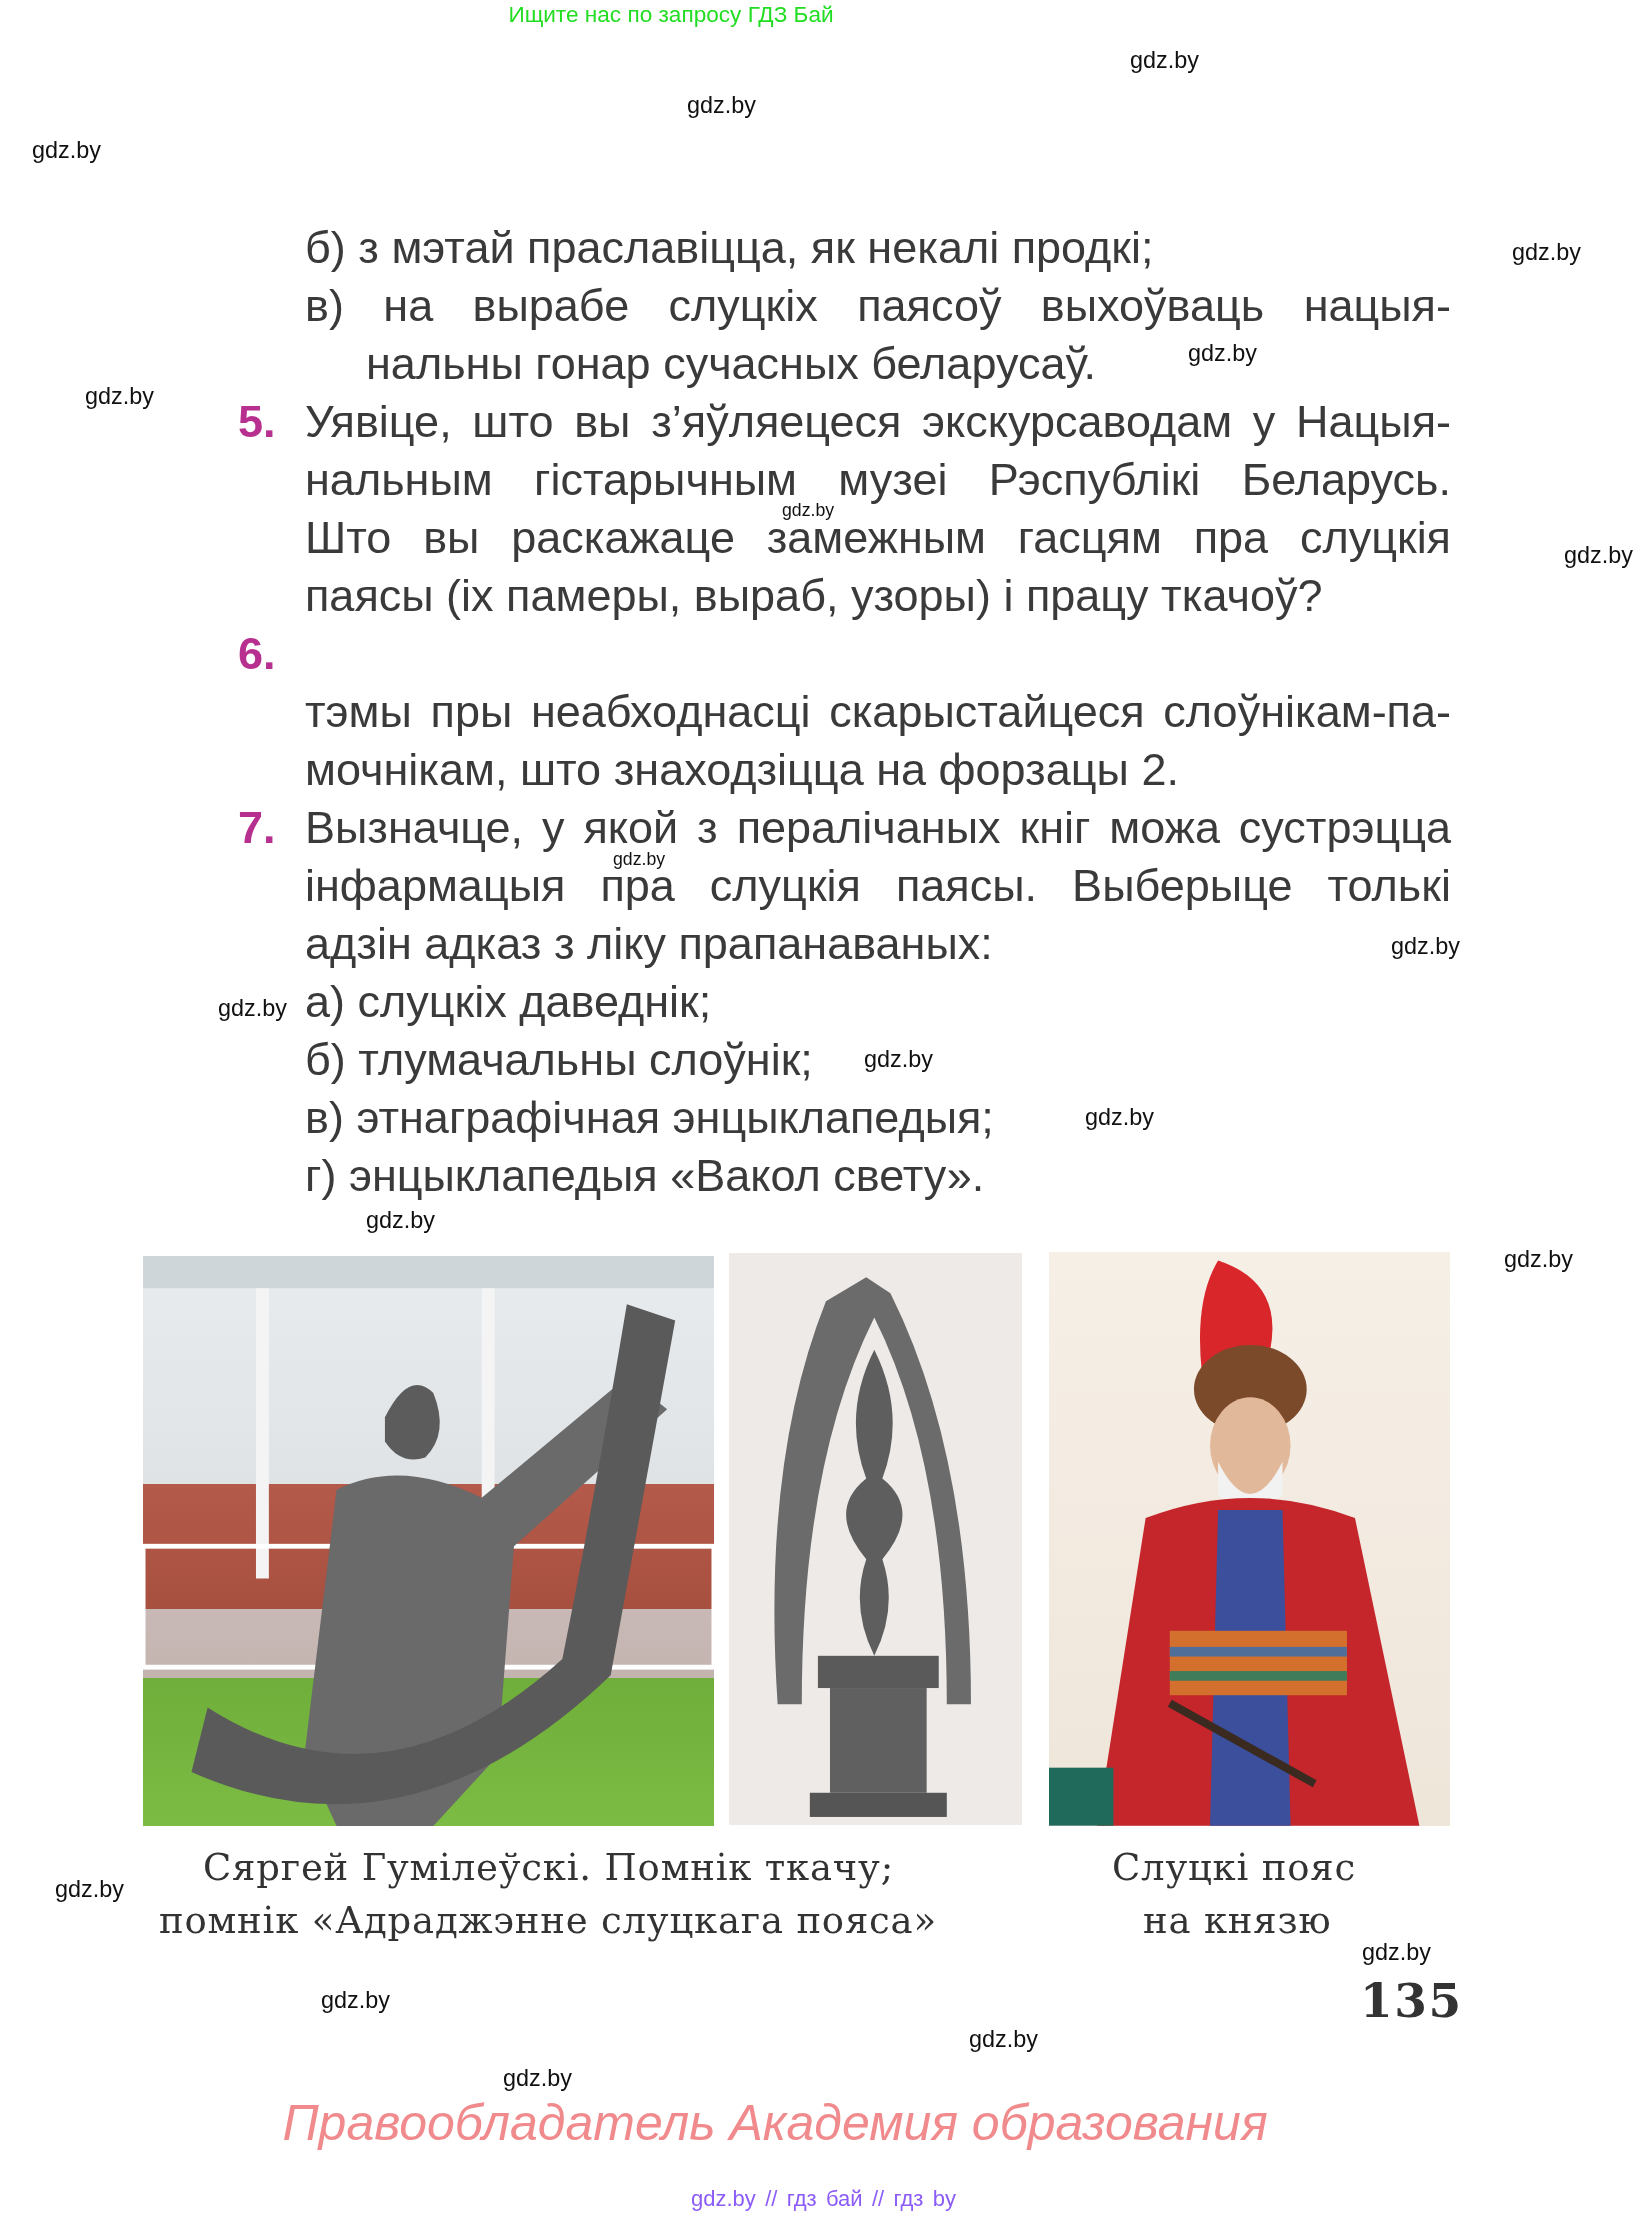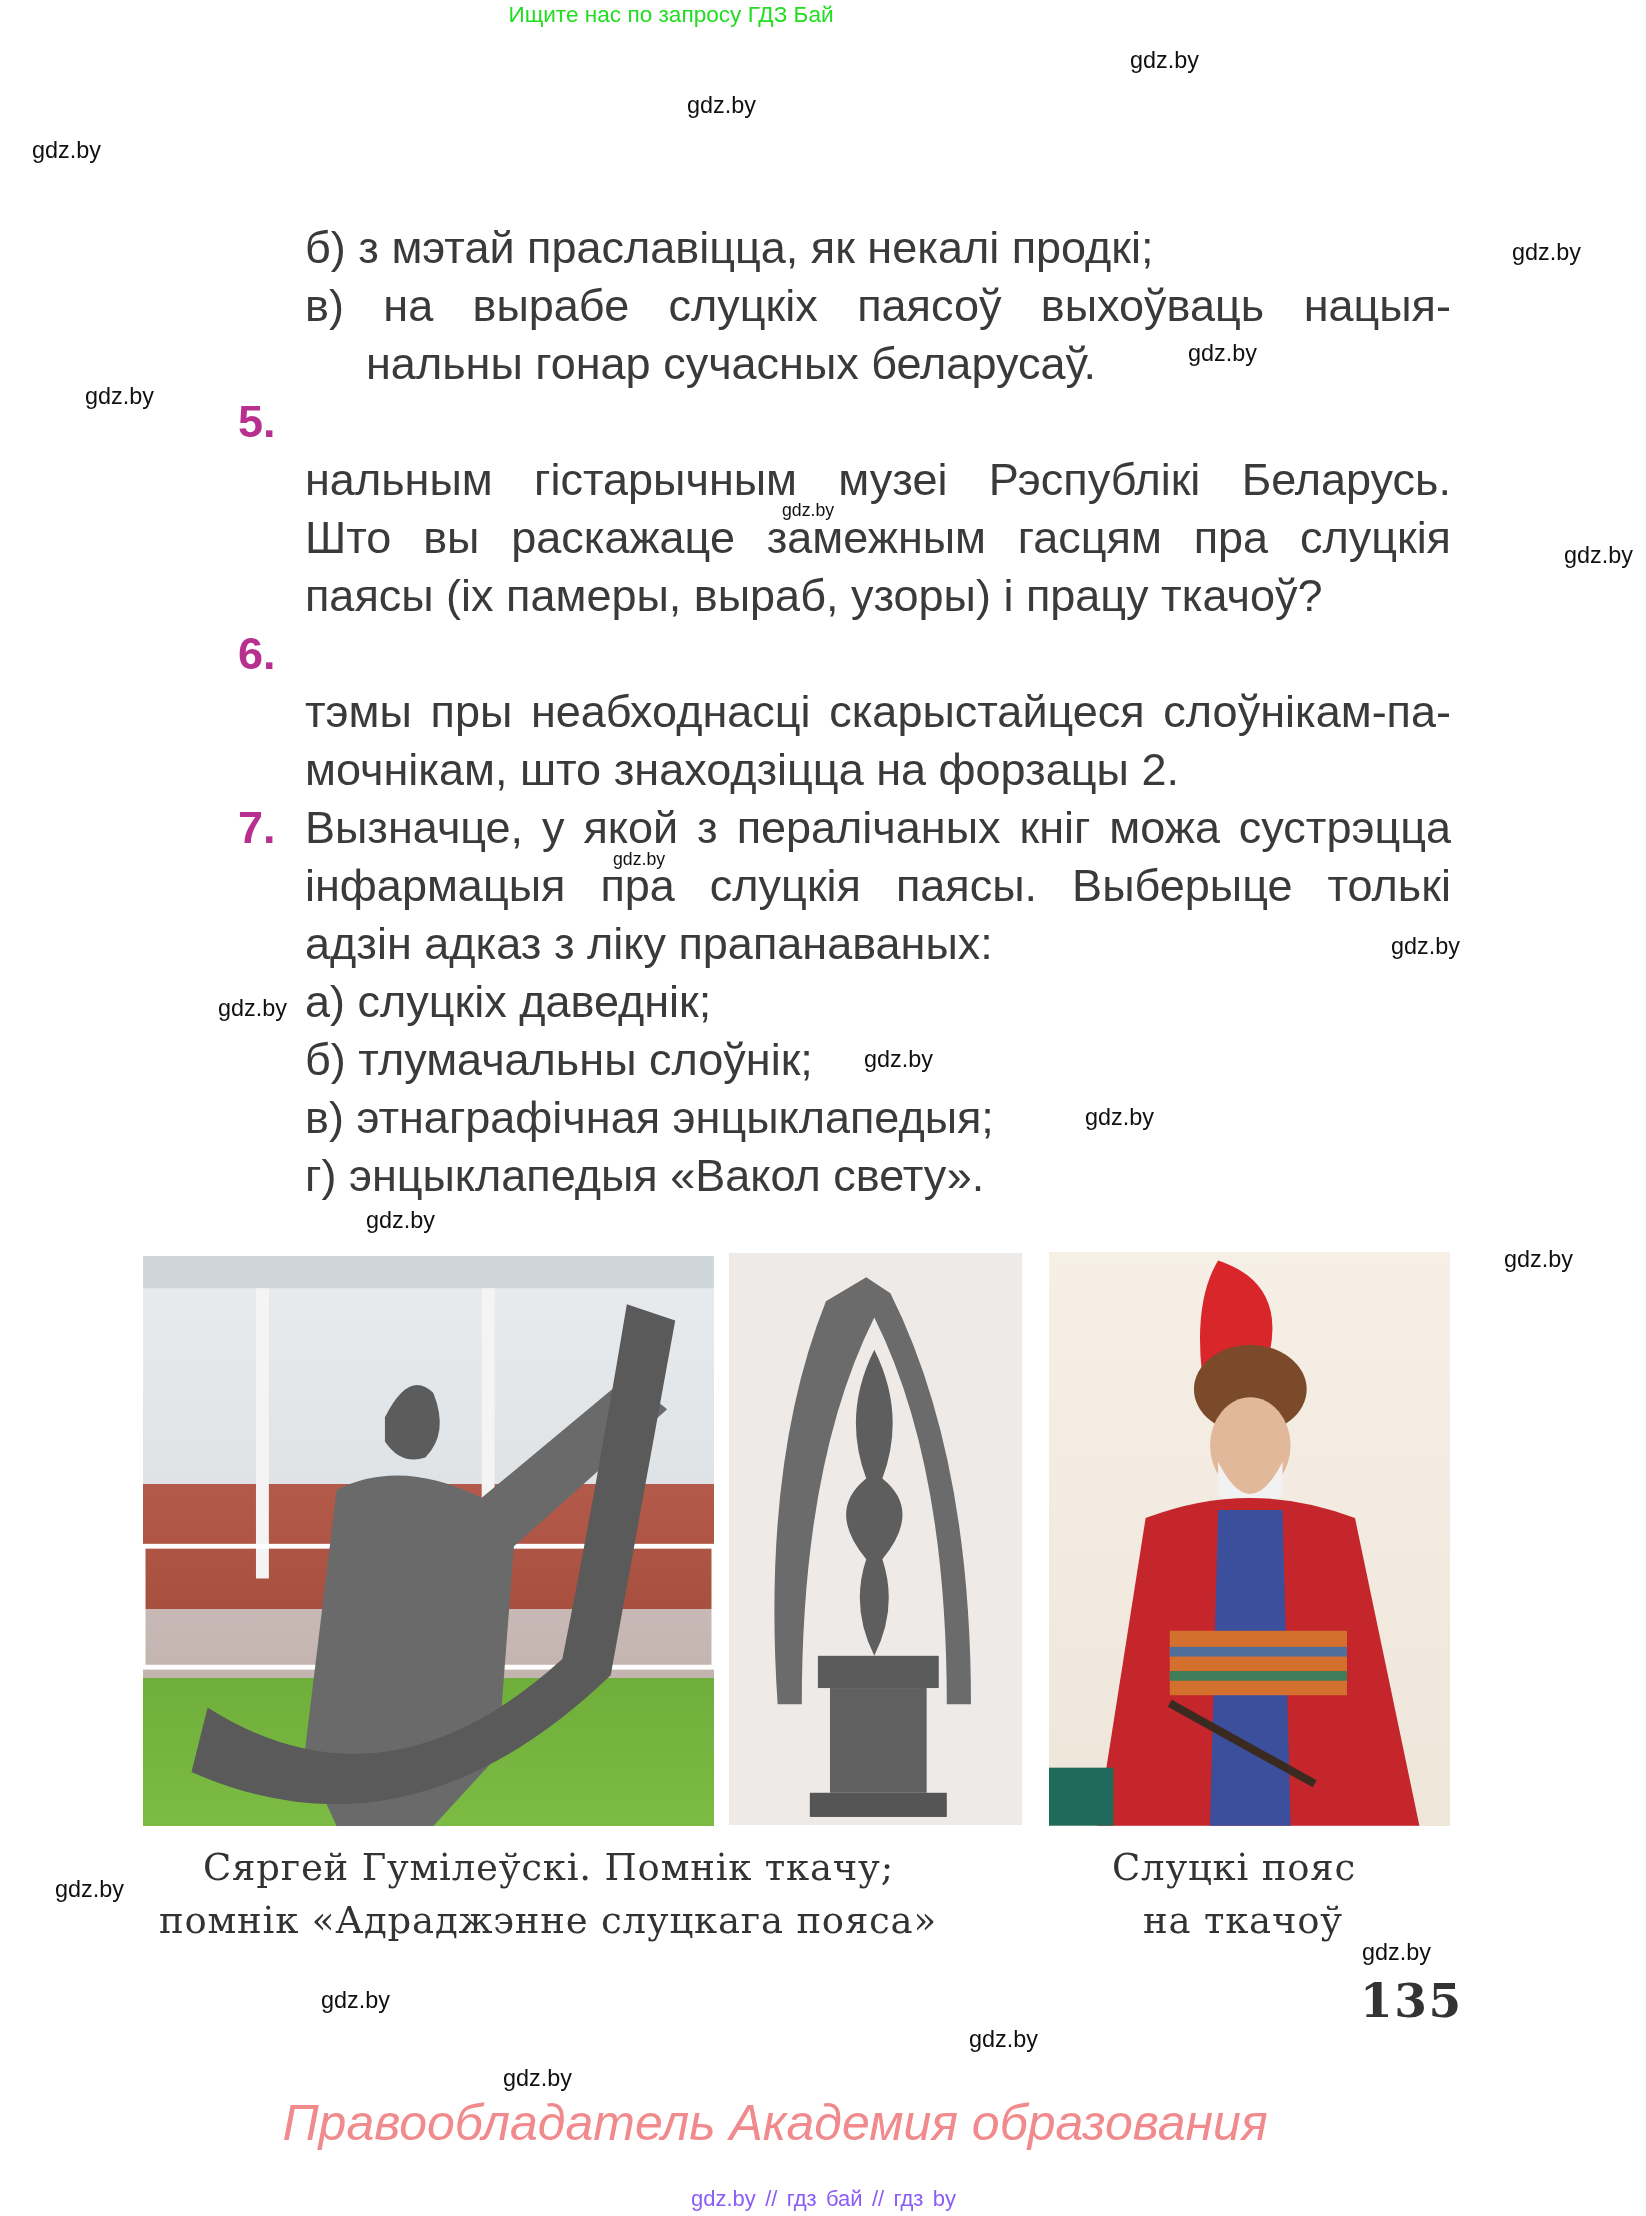--- a/index.html
+++ b/index.html
@@ -51,20 +51,21 @@
     <span>з мэтай праславіцца, як некалі продкі;</span>
   </div>
   <div class="line just" style="top:58px;">
     <span>в)</span>
     <span>на вырабе слуцкіх паясоў выхоўваць нацыя-</span>
   </div>
   <div class="line indent" style="top:116px;">нальны гонар сучасных беларусаў.</div>
 
   <div class="line just" style="top:174px;">
     <span class="num">5.</span>
+    <span>Уявіце, што вы з’яўляецеся экскурсаводам у Нацыя-</span>
   </div>
   <div class="line just" style="top:232px;">нальным гістарычным музеі Рэспублікі Беларусь.</div>
   <div class="line just" style="top:290px;">Што вы раскажаце замежным гасцям пра слуцкія</div>
   <div class="line" style="top:348px;">паясы (іх памеры, выраб, узоры) і працу ткачоў?</div>
 
   <div class="line just" style="top:406px;">
     <span class="num">6.</span>
   </div>
   <div class="line just" style="top:464px;">тэмы пры неабходнасці скарыстайцеся слоўнікам-па-</div>
   <div class="line" style="top:522px;">мочнікам, што знаходзіцца на форзацы 2.</div>
@@ -128,20 +129,20 @@
     <rect x="150" y="490" width="220" height="12" fill="#4f6e9a"></rect>
     <rect x="150" y="520" width="220" height="12" fill="#3f7c5a"></rect>
     <path d="M150 560 L330 660" stroke="#3a2a20" stroke-width="10"></path>
     <rect x="0" y="640" width="80" height="72" fill="#1f6a5a"></rect>
   </svg>
 </div>
 
 <div class="abs caption" style="left:203px;top:1846px;">Сяргей Гумілеўскі. Помнік ткачу;</div>
 <div class="abs caption" style="left:159px;top:1899px;">помнік «Адраджэнне слуцкага пояса»</div>
 <div class="abs caption" style="left:1112px;top:1846px;">Слуцкі пояс</div>
-<div class="abs caption" style="left:1143px;top:1899px;">на ткачоў</div>
+<div class="abs caption" style="left:1143px;top:1899px;">на князю</div>
 
 <div class="abs page-num" style="left:1360px;top:1973px;">135</div>
 
 <div class="abs copyright">Правообладатель Академия образования</div>
 
 <div class="abs bottom-links">gdz.by  //  гдз бай  //  гдз by</div>
 
 
 </body></html>

